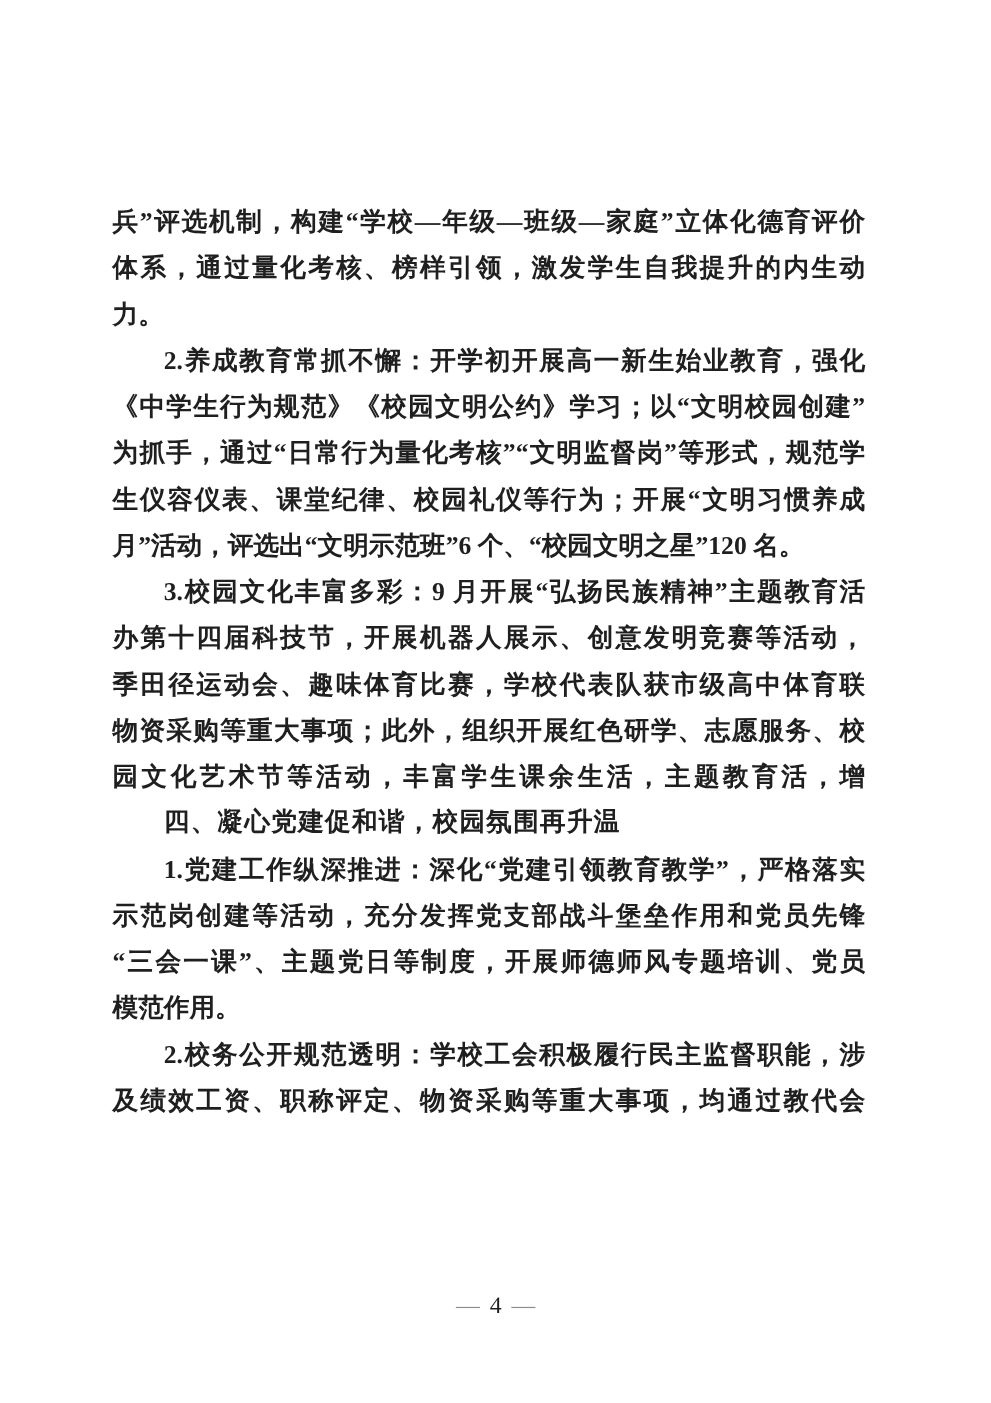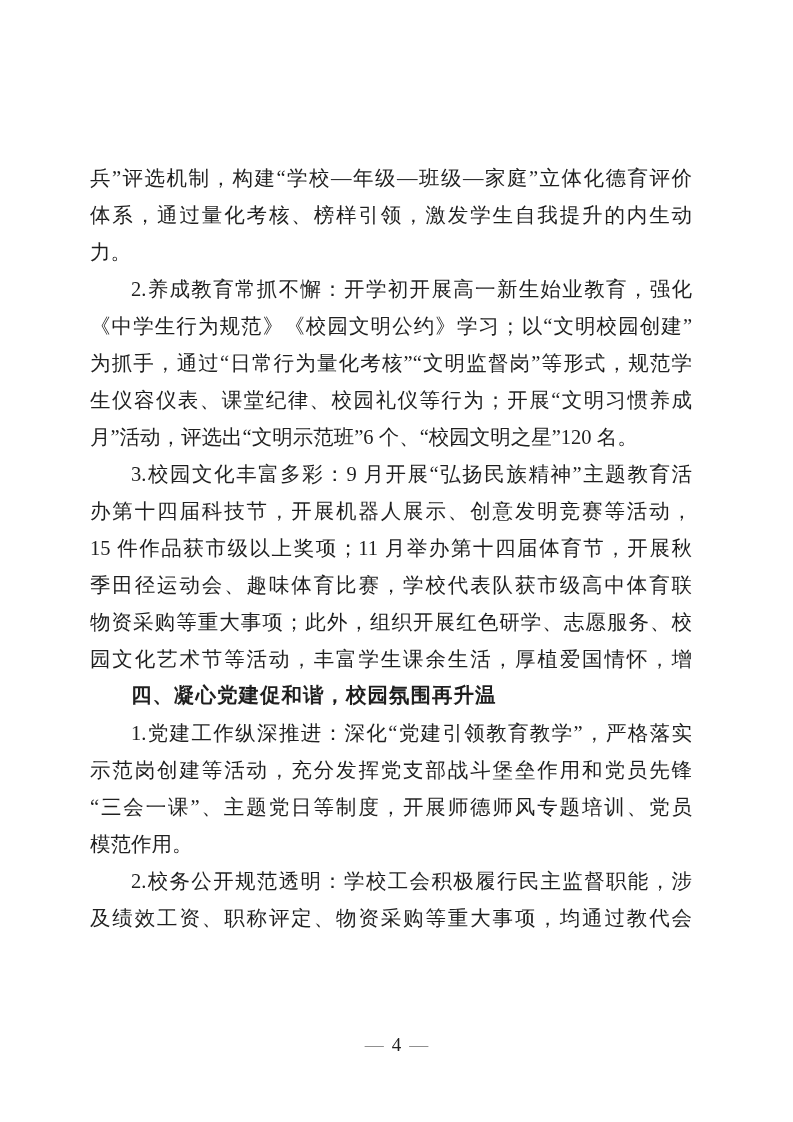--- a/index.html
+++ b/index.html
@@ -21,20 +21,21 @@
     width: 602px;
   }
   .line {
     font-family: "Liberation Serif", "DejaVu Serif", serif;
     font-size: 20.5px;
     color: var(--text-color, #1f1f1f);
     height: 37px;
     line-height: 37px;
     white-space: normal;
     text-align: left;
+    font-weight: bold;
   }
   .line.just {
     text-align: justify;
     text-align-last: justify;
     text-justify: inter-character;
   }
   .line.indent {
     text-indent: 41px;
   }
   .line.heading {
@@ -69,24 +70,23 @@
   <div class="line just">兵”评选机制，构建“学校—年级—班级—家庭”立体化德育评价</div>
       <div class="line just">体系，通过量化考核、榜样引领，激发学生自我提升的内生动</div>
       <div class="line">力。</div>
       <div class="line indent just">2.养成教育常抓不懈：开学初开展高一新生始业教育，强化</div>
       <div class="line just">《中学生行为规范》《校园文明公约》学习；以“文明校园创建”</div>
       <div class="line just">为抓手，通过“日常行为量化考核”“文明监督岗”等形式，规范学</div>
       <div class="line just">生仪容仪表、课堂纪律、校园礼仪等行为；开展“文明习惯养成</div>
       <div class="line">月”活动，评选出“文明示范班”6 个、“校园文明之星”120 名。</div>
       <div class="line indent just">3.校园文化丰富多彩：9 月开展“弘扬民族精神”主题教育活</div>
       <div class="line just">办第十四届科技节，开展机器人展示、创意发明竞赛等活动，</div>
-      <div class="line just">15 件作品获市级以上奖项；11 月举办第十四届体育节，开展秋</div>
       <div class="line just">季田径运动会、趣味体育比赛，学校代表队获市级高中体育联</div>
       <div class="line just">物资采购等重大事项；此外，组织开展红色研学、志愿服务、校</div>
-      <div class="line just">园文化艺术节等活动，丰富学生课余生活，厚植爱国情怀，增</div>
+      <div class="line just">园文化艺术节等活动，丰富学生课余生活，主题教育活，增</div>
       <div class="line heading indent">四、凝心党建促和谐，校园氛围再升温</div>
       <div class="line indent just">1.党建工作纵深推进：深化“党建引领教育教学”，严格落实</div>
       <div class="line just">示范岗创建等活动，充分发挥党支部战斗堡垒作用和党员先锋</div>
       <div class="line just">“三会一课”、主题党日等制度，开展师德师风专题培训、党员</div>
       <div class="line">模范作用。</div>
       <div class="line indent just">2.校务公开规范透明：学校工会积极履行民主监督职能，涉</div>
       <div class="line just">及绩效工资、职称评定、物资采购等重大事项，均通过教代会</div>
     </div>
   <div class="footer">
     <span class="dash">—</span><span class="pagenum">4</span><span class="dash">—</span>

